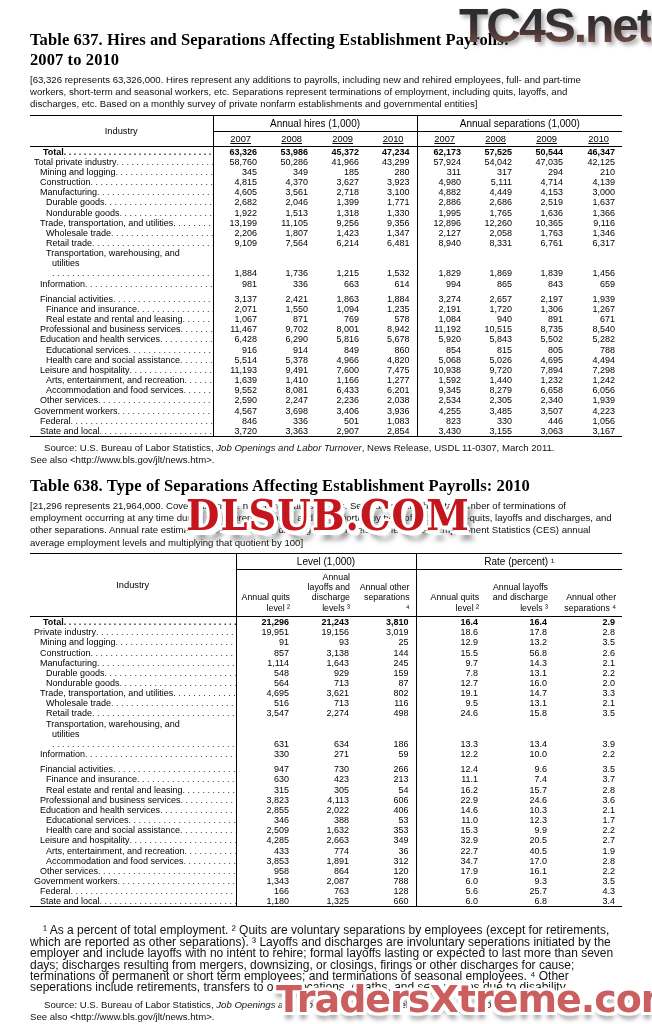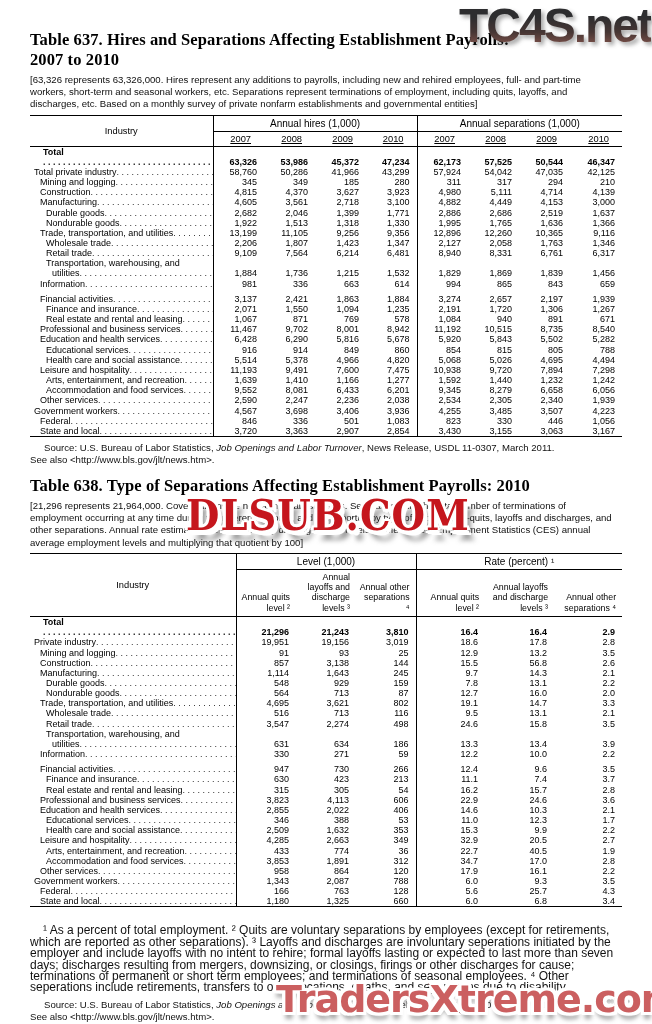--- a/index.html
+++ b/index.html
@@ -38,25 +38,25 @@
   tbody td { line-height: 10.15px; vertical-align: bottom; padding: 0; }
   tbody .ind { border-right: 1px solid #000; overflow: hidden; }
   .num { text-align: right; padding-right: 7px; white-space: nowrap; }
   tr.b { font-weight: bold; }
   tr.gap td { padding-top: 5px; }
 
   .fl { display: flex; align-items: baseline; }
   .lb { white-space: nowrap; }
   .dots { flex: 1; overflow: hidden; white-space: nowrap; color: #1a1a1a; padding-right: 3px; }
   .dots::after { content: " . . . . . . . . . . . . . . . . . . . . . . . . . . . . . . . . . . . . . . . . . . . . . . . . "; }
-  .iT .fl { padding-left: 13px; flex-direction: column; }
+  .iT .fl { padding-left: 13px; }
   .i0 .fl, .i0 .l1 { padding-left: 4px; }
   .i1 .fl, .i1 .l1 { padding-left: 10px; }
   .i2 .fl, .i2 .l1 { padding-left: 16px; }
-  .lw .fl { padding-left: 22px !important; }
+  .lw .fl { padding-left: 22px !important; flex-direction: column; }
   .l1 { white-space: nowrap; }
 
   
   .src  { margin-top: 5px; font-size: 9.6px; line-height: 11.8px; text-indent: 14px; }
   .src2 { font-size: 9.6px; line-height: 11.8px; }
   .fnotes { margin-top: 18px; font-size: 12px; line-height: 11.4px; text-indent: 13px; width: 592px; }
 
   .h638 { margin-top: 10px; }
 
   

